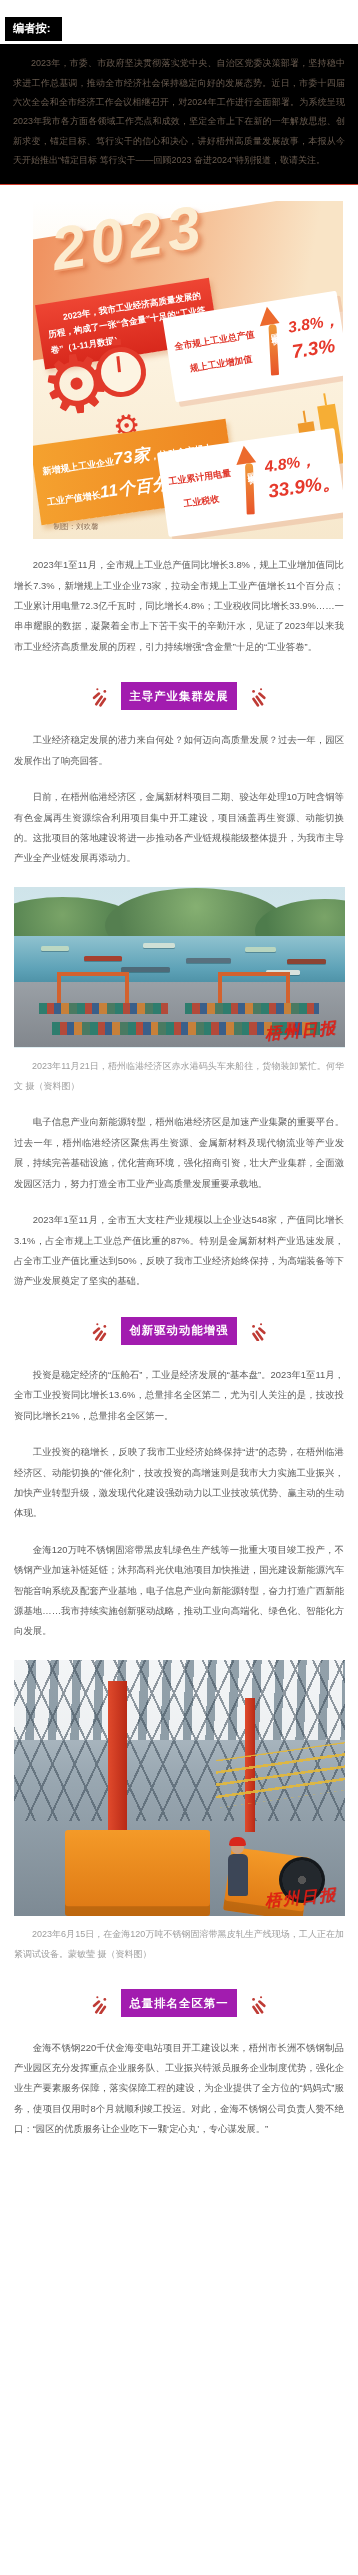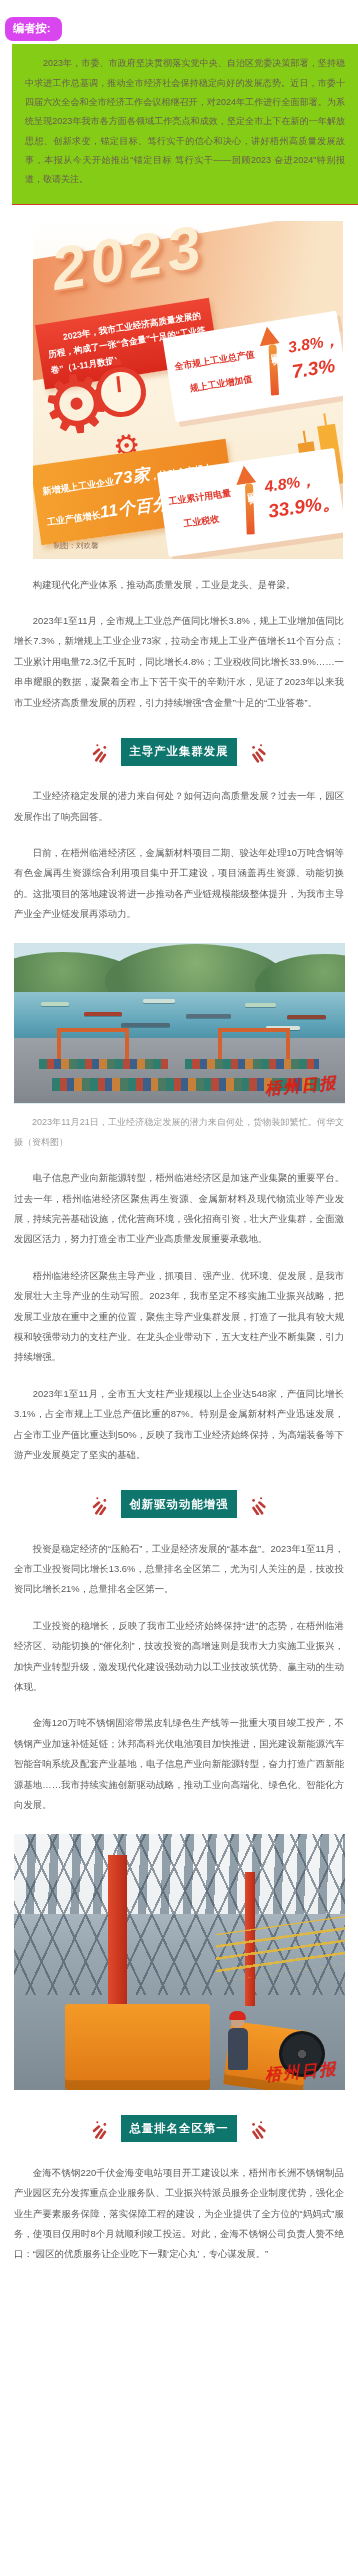--- a/index.html
+++ b/index.html
@@ -14,23 +14,23 @@
       linear-gradient(115deg,#d21009 0%,#f03220 30%,#e51b10 58%,#a80b06 100%);}
   .banner-burst{position:absolute;right:-18px;top:-16px;width:102px;height:102px;border-radius:50%;
     background:radial-gradient(circle,#fff7d8 0%,#ffd45e 18%,rgba(255,170,50,.65) 34%,rgba(255,120,30,.25) 52%,rgba(255,120,30,0) 68%);
     box-shadow:0 0 32px 9.7px rgba(255,190,80,.35);}
   .banner-title{position:absolute;left:18px;top:9.7px;font-size:23.6px;font-weight:900;letter-spacing:4.3px;
     color:#f7d792;text-shadow:0 1.1px 1.6px rgba(90,10,5,.55);}
   .banner-subtitle{position:absolute;left:80px;top:42px;font-size:14px;font-weight:800;letter-spacing:1.6px;
     color:#f7d792;text-shadow:0 1.1px 1.1px rgba(90,10,5,.5);}
 
   
-  .editor-label{margin:17px 0 3.2px 5.4px;display:inline-block;background:#d946ef;color:#fff;
-    font-size:11.3px;font-weight:800;padding:4.3px 11.8px 4.3px 7.5px;border-radius:8px;}
-  .editor-note{background:#84cc16;border-bottom:1.1px solid #cf3a2a;padding:10.7px 13px 14px;margin-left:12px;}
+  .editor-label{margin:17px 0 3.2px 5.4px;display:inline-block;background:#000000;color:#fff;
+    font-size:11.3px;font-weight:800;padding:4.3px 11.8px 4.3px 7.5px;}
+  .editor-note{background:#000000;border-bottom:1.1px solid #cf3a2a;padding:10.7px 13px 14px;}
   .note-text{margin:0;font-size:9px;line-height:19.3px;color:#6a5c50;text-indent:2em;text-align:justify;}
 
   
   .infographic{position:relative;width:310px;height:338px;margin:16px 0 0 33px;overflow:hidden;
     background:linear-gradient(180deg,#ffffff 0%,#fdf4e2 38%,#f7e8cd 100%);}
   .ig-band{position:absolute;left:-13px;right:-13px;top:14px;height:121px;transform:skewY(-9deg);
     background:linear-gradient(100deg,#f09361 6%,#f5bd92 48%,#f9e4c6 85%);}
   .ig-year{position:absolute;left:18px;top:2.1px;transform:rotate(-9deg);
     font-size:60px;font-weight:900;font-style:italic;letter-spacing:5.4px;color:#fcecd0;
     text-shadow:1.6px 2.1px 0 #ef9a6a,3.8px 4.8px 4.3px rgba(205,85,35,.45);}
@@ -72,21 +72,21 @@
   .ig-bars .b2{width:16px;height:46px;background:#ef9a2c;position:relative;}
   .ig-bars .b3{width:18px;height:60px;background:#f6ae35;position:relative;}
   .ig-bars .b2::after,.ig-bars .b3::after{content:"";position:absolute;top:-11.8px;left:50%;width:2.1px;height:11.8px;
     margin-left:-1.1px;background:inherit;}
   .ig-credit{position:absolute;left:20.4px;bottom:7.5px;font-size:7.5px;color:#8a6d55;}
 
   
   .para{margin:16px 0;padding:0 14px;font-size:9.4px;line-height:20.4px;text-indent:2em;
     text-align:justify;color:#5a5a5a;}
   .badge-row{margin:25px 0 20.4px;display:flex;align-items:center;justify-content:center;gap:7.5px;}
-  .badge{background:#0f766e;color:#fff;font-size:11.3px;font-weight:800;letter-spacing:1.1px;
+  .badge{background:#a21caf;color:#fff;font-size:11.3px;font-weight:800;letter-spacing:1.1px;
     padding:6.4px 8.6px;}
   .sparks{width:21.4px;height:21.4px;flex:0 0 auto;}
   .sparks.right{transform:scaleX(-1);}
 
   
   .photo{position:relative;width:331px;margin:18px auto 0;overflow:hidden;}
   .photo-port{height:161px;background:linear-gradient(#cfe4ea,#dfeef2);}
   .pp-hill{position:absolute;border-radius:50%;background:radial-gradient(circle at 50% 28%,#7aa468,#4e7c4c 70%);}
   .pp-h1{left:-32px;top:9.7px;width:161px;height:64px;}
   .pp-h2{left:91px;top:1.1px;width:182px;height:75px;background:radial-gradient(circle at 50% 25%,#86b072,#557f50 72%);}
@@ -198,21 +198,20 @@
       <div class="stat-values">
         <span class="stat-value">4.8%，</span>
         <span class="stat-value big">33.9%。</span>
       </div>
     </div>
 
     <div class="ig-credit">制图：刘欢馨</div>
   </div>
 
   
-  <p class="para">构建现代化产业体系，推动高质量发展，工业是龙头、是脊梁。</p>
   <p class="para">2023年1至11月，全市规上工业总产值同比增长3.8%，规上工业增加值同比增长7.3%，新增规上工业企业73家，拉动全市规上工业产值增长11个百分点；工业累计用电量72.3亿千瓦时，同比增长4.8%；工业税收同比增长33.9%……一串串耀眼的数据，凝聚着全市上下苦干实干的辛勤汗水，见证了2023年以来我市工业经济高质量发展的历程，引力持续增强“含金量”十足的“工业答卷”。</p>
 
   <div class="badge-row">
     <svg class="sparks left" viewBox="0 0 40 40">
       <path d="M8 36 L18 22 M4 24 L13 16 M16 38 L24 26" stroke="#bf3b35" stroke-width="5" stroke-linecap="round" fill="none"></path>
       <circle cx="24" cy="12" r="2.6" fill="#bf3b35"></circle>
         <circle cx="10" cy="8" r="2" fill="#bf3b35"></circle>
     </svg>
     <div class="badge">主导产业集群发展</div>
     <svg class="sparks right" viewBox="0 0 40 40">
@@ -240,24 +239,23 @@
     <div class="boat bo7"></div>
     <div class="boat bo8"></div>
     <div class="pp-yard"></div>
     <div class="crane cr1"></div>
     <div class="crane cr2"></div>
     <div class="containers ct1"></div>
     <div class="containers ct2"></div>
     <div class="containers ct3"></div>
     <div class="watermark">梧州日报</div>
   </div>
-  <p class="caption">2023年11月21日，工业经济稳定发展的潜力来自何处，货物装卸繁忙。何华文 摄（资料图）</p>
+  <p class="caption">2023年11月21日，梧州临港经济区赤水港码头车来船往，货物装卸繁忙。何华文 摄（资料图）</p>
 
   <p class="para">电子信息产业向新能源转型，梧州临港经济区是加速产业集聚的重要平台。过去一年，梧州临港经济区聚焦再生资源、金属新材料及现代物流业等产业发展，持续完善基础设施，优化营商环境，强化招商引资，壮大产业集群，全面激发园区活力，努力打造全市工业产业高质量发展重要承载地。</p>
-  <p class="para">梧州临港经济区聚焦主导产业，抓项目、强产业、优环境、促发展，是我市发展壮大主导产业的生动写照。2023年，我市坚定不移实施工业振兴战略，把发展工业放在重中之重的位置，聚焦主导产业集群发展，打造了一批具有较大规模和较强带动力的支柱产业。在龙头企业带动下，五大支柱产业不断集聚，引力持续增强。</p>
   <p class="para">2023年1至11月，全市五大支柱产业规模以上企业达548家，产值同比增长3.1%，占全市规上工业总产值比重的87%。特别是金属新材料产业迅速发展，占全市工业产值比重达到50%，反映了我市工业经济始终保持，为高端装备等下游产业发展奠定了坚实的基础。</p>
 
   <div class="badge-row">
     <svg class="sparks left" viewBox="0 0 40 40">
       <path d="M8 36 L18 22 M4 24 L13 16 M16 38 L24 26" stroke="#bf3b35" stroke-width="5" stroke-linecap="round" fill="none"></path>
       <circle cx="24" cy="12" r="2.6" fill="#bf3b35"></circle>
         <circle cx="10" cy="8" r="2" fill="#bf3b35"></circle>
     </svg>
     <div class="badge">创新驱动动能增强</div>
     <svg class="sparks right" viewBox="0 0 40 40">
@@ -277,20 +275,21 @@
     <div class="pf-truss"></div>
     <div class="pf-col pf-col1"></div>
     <div class="pf-col pf-col2"></div>
     <div class="pf-rail"></div>
     <div class="pf-machine pf-m1"></div>
     <div class="pf-machine pf-m2"></div>
     <div class="pf-worker"></div>
     <div class="pf-fan"></div>
     <div class="watermark">梧州日报</div>
   </div>
+  <p class="caption">2023年6月15日，在金海120万吨不锈钢固溶带黑皮轧生产线现场，工人正在加紧调试设备。蒙敏莹 摄（资料图）</p>
 
 
   <div class="badge-row">
     <svg class="sparks left" viewBox="0 0 40 40">
       <path d="M8 36 L18 22 M4 24 L13 16 M16 38 L24 26" stroke="#bf3b35" stroke-width="5" stroke-linecap="round" fill="none"></path>
       <circle cx="24" cy="12" r="2.6" fill="#bf3b35"></circle>
         <circle cx="10" cy="8" r="2" fill="#bf3b35"></circle>
     </svg>
     <div class="badge">总量排名全区第一</div>
     <svg class="sparks right" viewBox="0 0 40 40">

